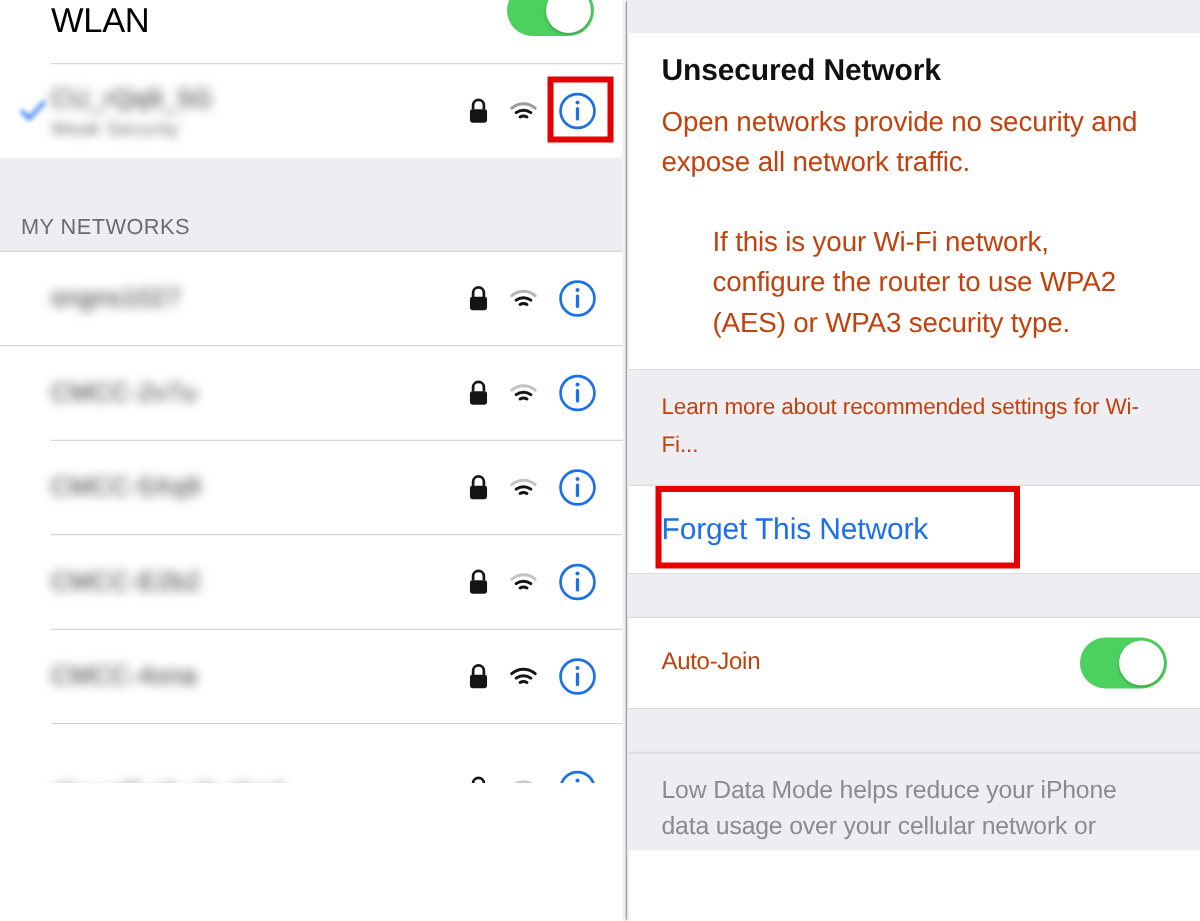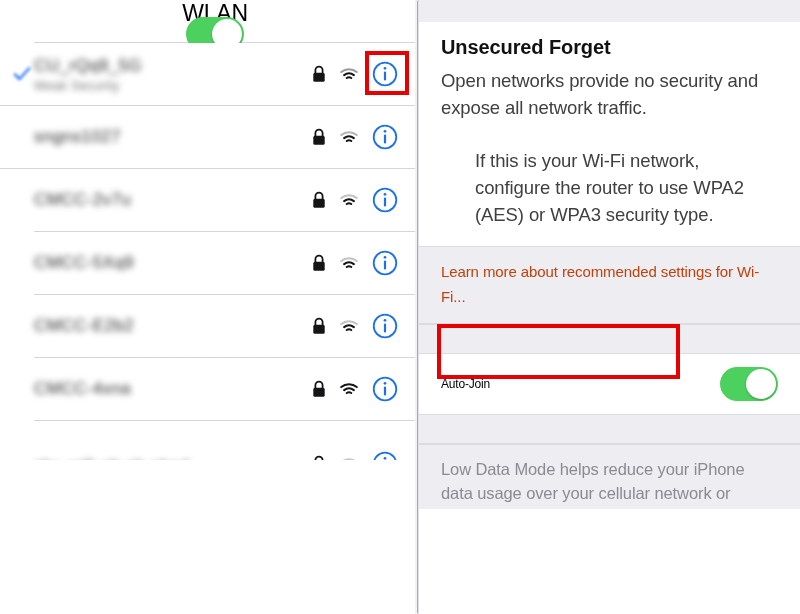--- a/index.html
+++ b/index.html
@@ -26,25 +26,23 @@
     position: relative;
     width: 418px;
     height: 614px;
     background: #ffffff;
     overflow: hidden;
   }
 
   .wlan-header {
     height: 42px;
     display: flex;
-    align-items: center;
     justify-content: space-between;
     padding: 0 22px 0 34px;
     background: #ffffff;
-    flex-direction: column;
   }
   .wlan-title {
     font-size: 23px;
     color: #000000;
     letter-spacing: -0.2px;
   }
 
   
   .toggle {
     position: relative;
@@ -184,21 +182,21 @@
   .detail-title {
     font-size: 20px;
     font-weight: bold;
     color: #111113;
     letter-spacing: -0.1px;
     margin-bottom: 8px;
   }
   .detail-para {
     font-size: 18.5px;
     line-height: 27px;
-    color: #404040;
+    color: #c2410c;
     letter-spacing: -0.1px;
   }
   .detail-para + .detail-para { margin-top: 26px; margin-left: 34px; }
 
   .learn-block {
     background: #eeeef2;
     padding: 12px 22px 14px 22px;
   }
   .link-text {
     font-size: 15px;
@@ -224,22 +222,22 @@
 
   .setting-row {
     background: #ffffff;
     height: 60px;
     display: flex;
     align-items: center;
     justify-content: space-between;
     padding: 0 22px;
   }
   .setting-label {
-    font-size: 12px;
-    color: #000000;
+    font-size: 16px;
+    color: #c2410c;
     letter-spacing: -0.2px;
   }
 
   .footer-note {
     background: #eeeef2;
     padding: 12px 22px 0 22px;
     font-size: 16.5px;
     line-height: 24px;
     color: #8a8a90;
     letter-spacing: -0.1px;
@@ -302,20 +300,23 @@
         <span>
           <svg width="26" height="26" viewBox="0 0 26 26">
             <circle cx="13" cy="13" r="11.3" stroke="#1d71e8" stroke-width="1.8" fill="none"></circle>
             <circle cx="13" cy="7.3" r="1.35" fill="#1d71e8"></circle>
             <rect x="11.9" y="10.4" width="2.2" height="9" rx="1" fill="#1d71e8"></rect>
           </svg>
         </span>
       </div>
     </div>
 
+    <div class="section-head">
+      <span class="label">MY NETWORKS</span>
+    </div>
     <div class="divider full"></div>
 
     <div class="net-row">
       <div class="net-names">
         <span class="ssid">sngns1027</span>
       </div>
       <div class="row-icons">
         <span>
           <svg width="14" height="18" viewBox="0 0 14 18">
             <path d="M3.4 8 V5.2 a3.6 3.6 0 0 1 7.2 0 V8" stroke="#151517" stroke-width="1.8" fill="none"></path>
@@ -487,33 +488,36 @@
 
     <div class="scrollbar-track"></div>
     <div class="scrollbar-thumb"></div>
   </div>
 
   <div class="right-panel">
 
     <div class="grey-strip strip-top"></div>
 
     <div class="card">
-      <div class="detail-title">Unsecured Forget</div>
+      <div class="detail-title">Unsecured Network</div>
       <div class="detail-para">Open networks provide no security and expose all network traffic.</div>
       <div class="detail-para">If this is your Wi-Fi network, configure the router to use WPA2 (AES) or WPA3 security type.</div>
     </div>
 
     <div class="hairline"></div>
 
     <div class="learn-block">
       <span class="link-text">Learn more about recommended settings for Wi-Fi...</span>
     </div>
 
     <div class="hairline"></div>
 
+    <div class="forget-row">
+      <span class="forget-label">Forget This Network</span>
+    </div>
 
     <div class="hairline"></div>
     <div class="grey-strip strip-mid"></div>
     <div class="hairline"></div>
 
     <div class="setting-row">
       <span class="setting-label">Auto-Join</span>
       <div class="toggle on">
         <div class="knob"></div>
       </div>

